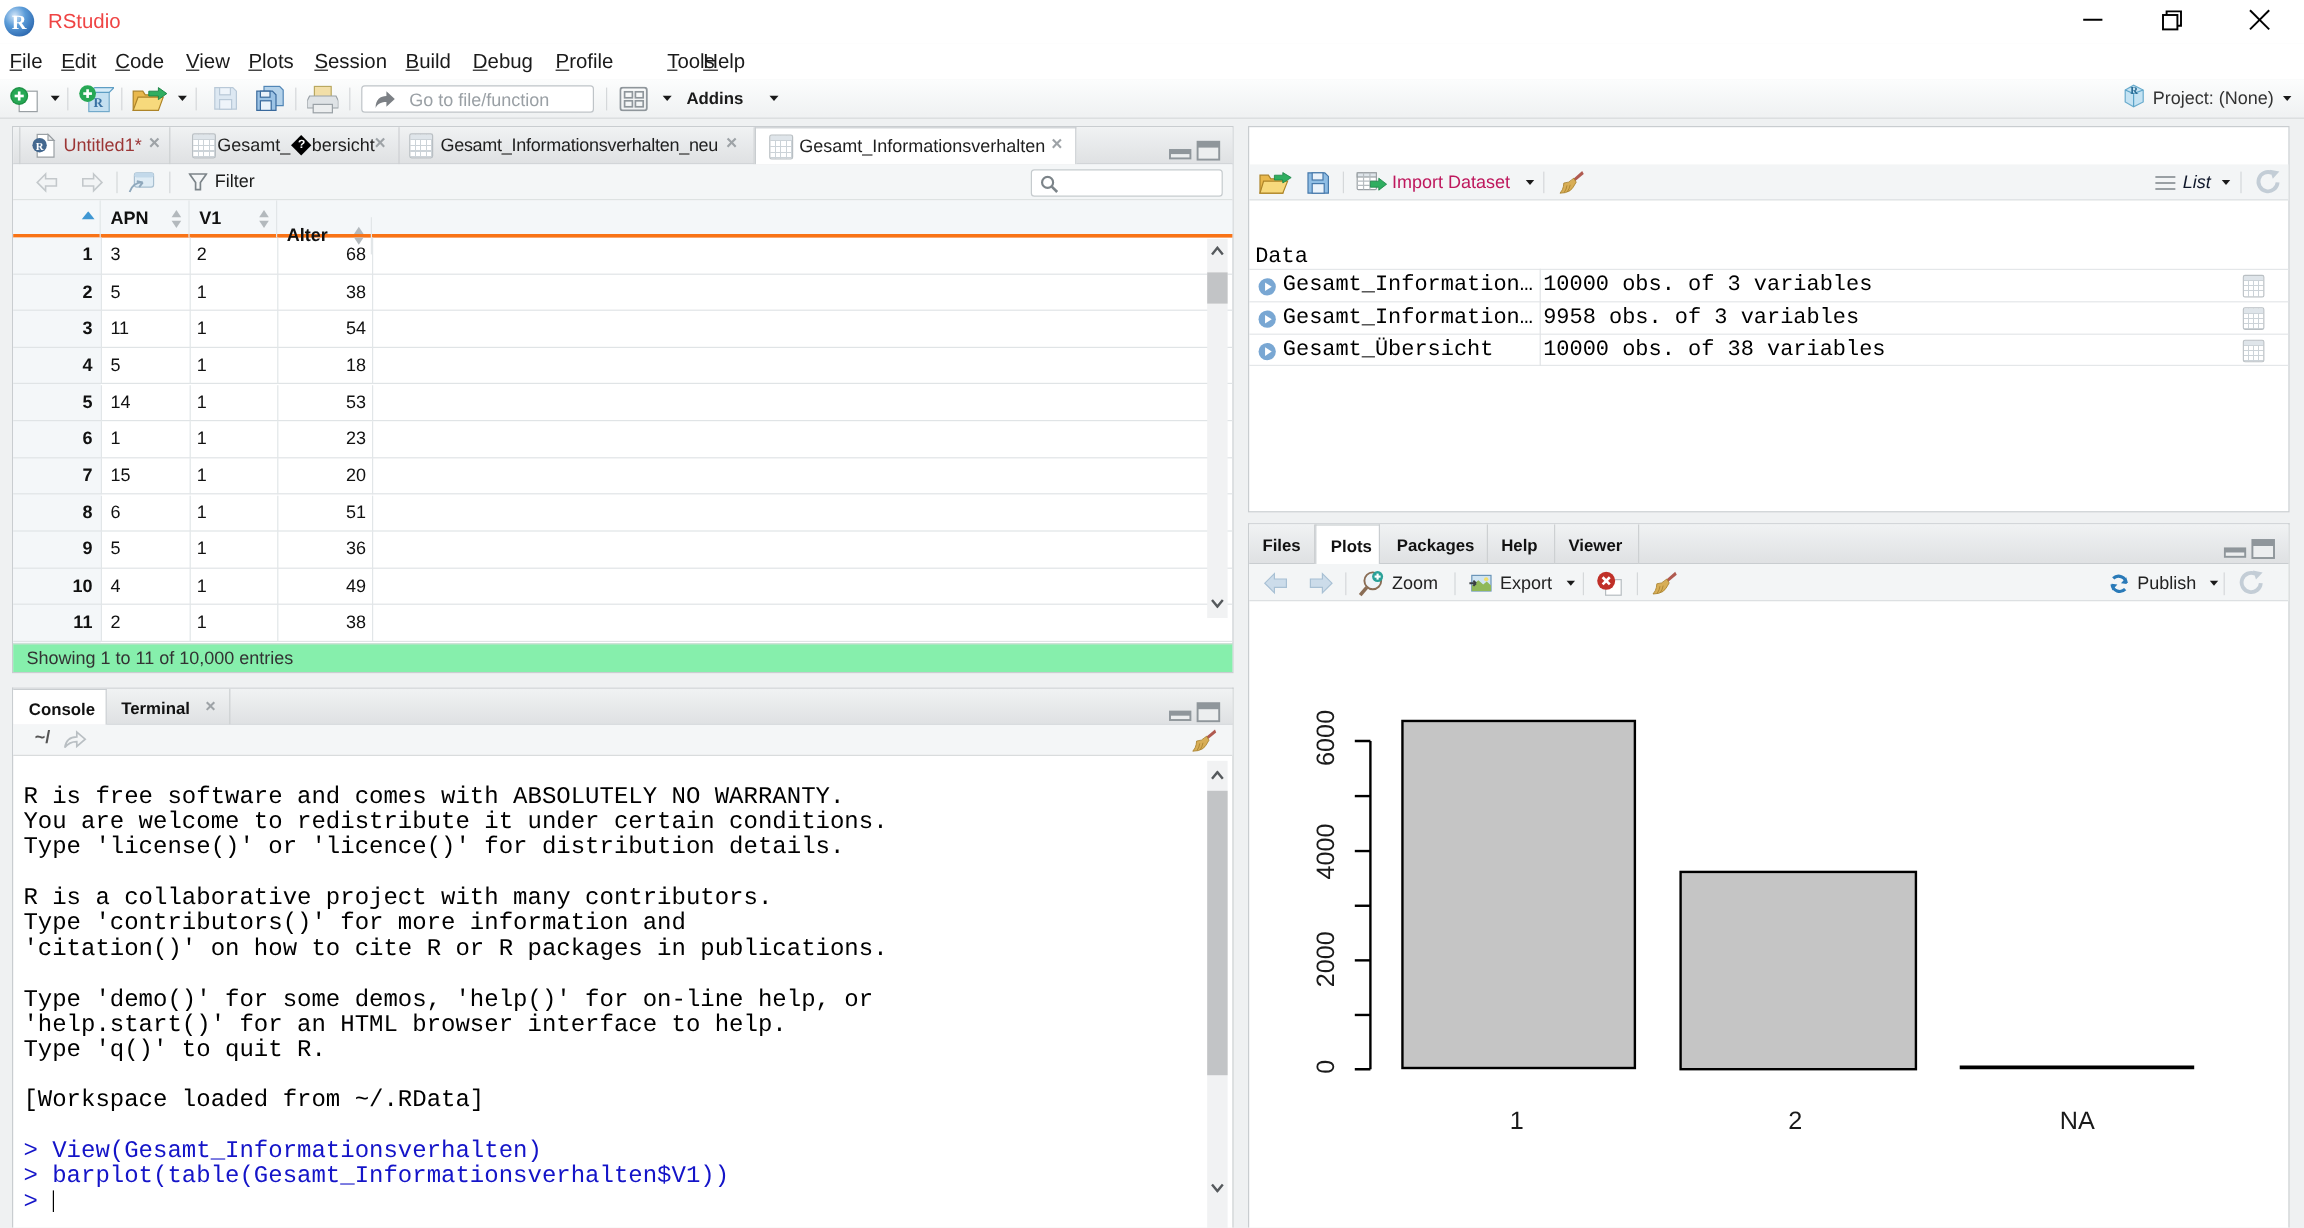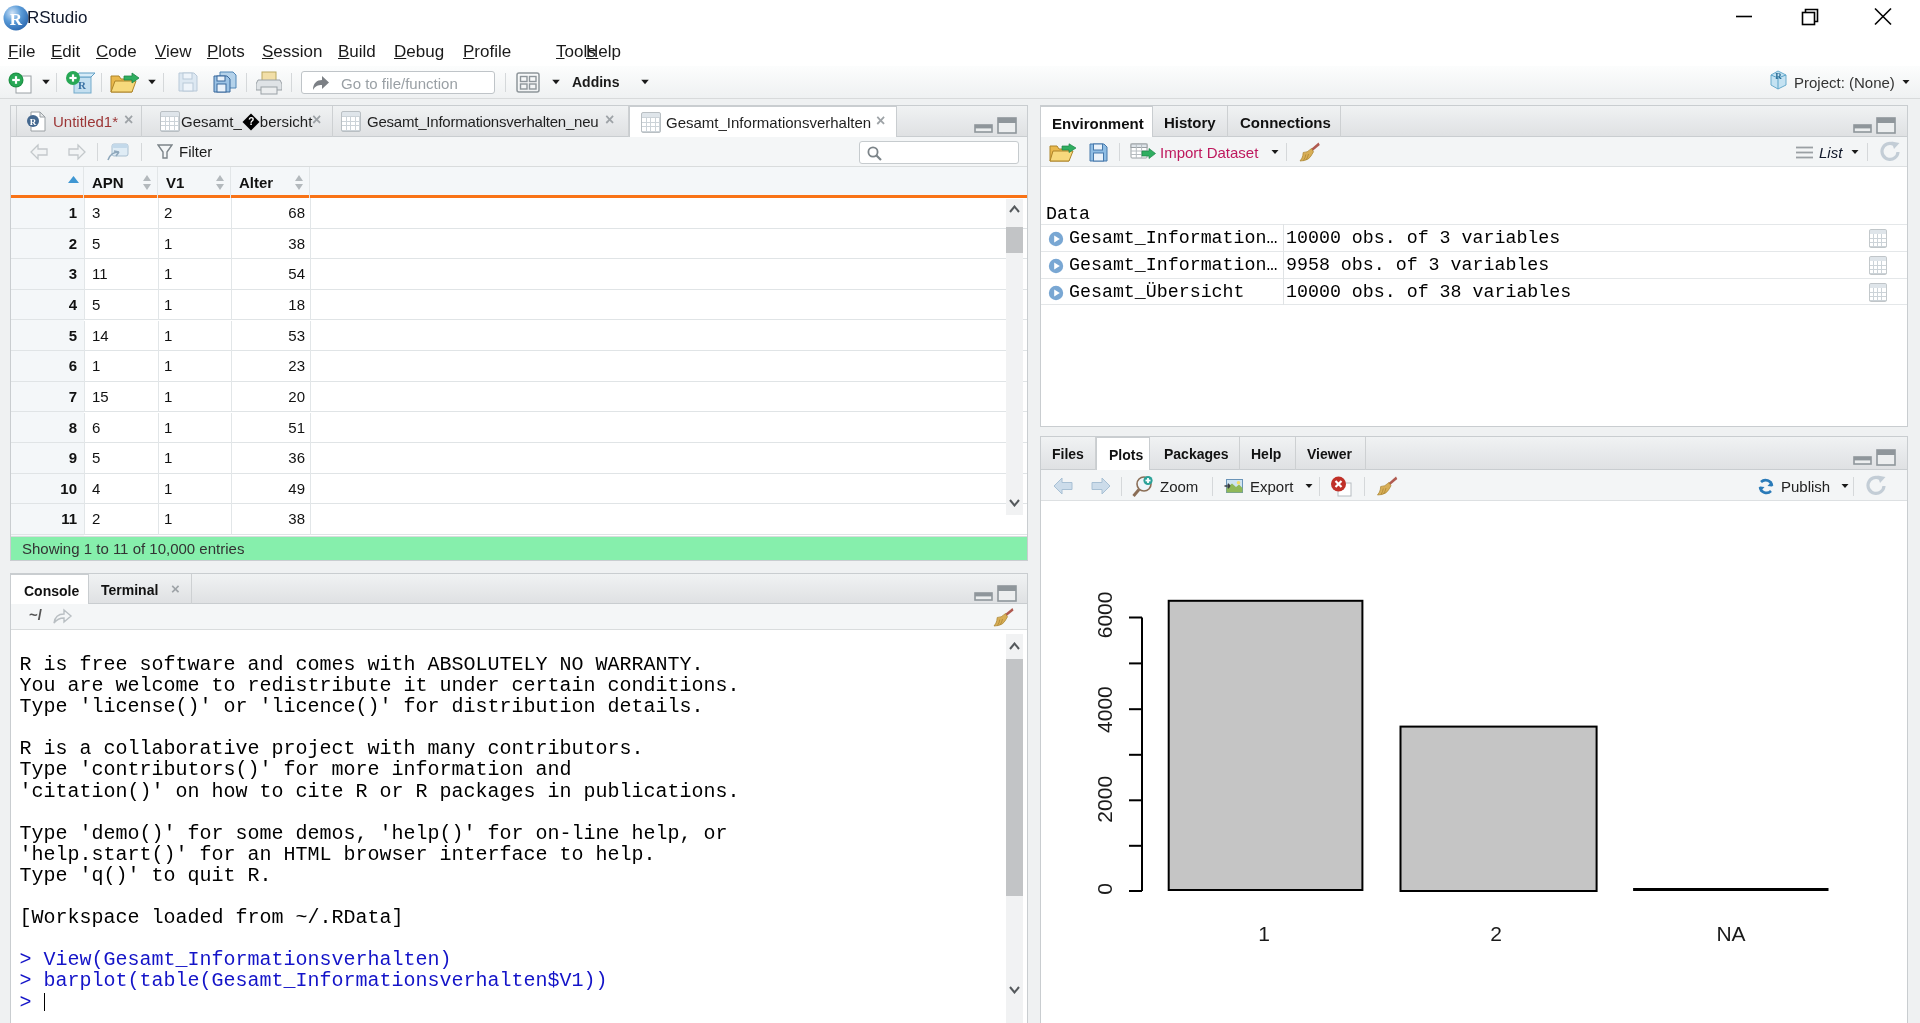--- a/index.html
+++ b/index.html
@@ -44,21 +44,21 @@
     <defs>
       <radialGradient id="rg" cx="0.35" cy="0.3" r="0.9">
         <stop offset="0" stop-color="#cfe3f7"></stop>
           <stop offset="0.4" stop-color="#5a9bd8"></stop>
           <stop offset="1" stop-color="#1b55a0"></stop>
       </radialGradient>
     </defs>
     <circle cx="13" cy="13" r="12.5" fill="url(#rg)"></circle>
     <text x="13" y="19.5" font-family="Liberation Serif,serif" font-size="17" font-weight="bold" fill="#fff" text-anchor="middle">R</text>
   </svg>
-  <div class="abs" style="left:27px;top:8px;font-size:17px;color:#0f172a;">RStudio</div>
+  <div class="abs" style="left:40px;top:8px;font-size:17px;color:#ef4444;">RStudio</div>
 
   <svg class="abs" style="left:1735px;top:0;" width="160" height="33" viewBox="0 0 160 33">
     <line x1="1" y1="16.5" x2="17" y2="16.5" stroke="#000" stroke-width="1.6"></line>
     <rect x="67.5" y="12.5" width="12" height="12" fill="none" stroke="#000" stroke-width="1.6"></rect>
     <path d="M 70.5 12.5 L 70.5 9.5 L 82.5 9.5 L 82.5 21.5 L 79.5 21.5" fill="none" stroke="#000" stroke-width="1.6"></path>
     <line x1="140" y1="8.5" x2="156" y2="24.5" stroke="#000" stroke-width="1.6"></line>
     <line x1="156" y1="8.5" x2="140" y2="24.5" stroke="#000" stroke-width="1.6"></line>
   </svg>
 </div>
 
@@ -222,21 +222,21 @@
   </div>
 
   <div class="abs" style="left:0;top:61px;width:1016px;height:31px;background:#f4f7f9;border-bottom:3px solid #f97316;font-size:15px;font-weight:bold;color:#111;">
     <div class="abs" style="left:0;top:0;width:73px;height:31px;border-right:1px solid #e2e6e8;">
       <svg class="abs" style="left:57px;top:9px;" width="11" height="7" viewBox="0 0 11 7">
           <path d="M5.5 0 L11 7 L0 7 Z" fill="#3f97d3"></path>
         </svg>
     </div>
     <div class="abs" style="left:73px;top:0;width:74px;height:31px;border-right:1px solid #e2e6e8;"><span class="abs" style="left:8px;top:7px;">APN</span><span class="sorticon abs" style="left:59px;top:8px;"></span></div>
     <div class="abs" style="left:147px;top:0;width:73px;height:31px;border-right:1px solid #e2e6e8;"><span class="abs" style="left:8px;top:7px;">V1</span><span class="sorticon abs" style="left:58px;top:8px;"></span></div>
-    <div class="abs" style="left:220px;top:0;width:79px;height:31px;border-right:1px solid #e2e6e8;"><span class="abs" style="left:8px;top:7px;">Alter</span><span class="sorticon abs" style="left:64px;top:8px;"></span></div>
+    <div class="abs" style="left:220px;top:14px;width:79px;height:31px;border-right:1px solid #e2e6e8;"><span class="abs" style="left:8px;top:7px;">Alter</span><span class="sorticon abs" style="left:64px;top:8px;"></span></div>
   </div>
 
   <div id="rows" class="abs" style="left:0;top:92px;width:1016px;height:339px;font-size:15px;color:#111;">
     <div class="rownumbg"></div>
     <div class="trow" style="top:0;">
         <b>1</b>
         <i>3</i>
         <i>2</i>
         <u>68</u>
       </div>
@@ -371,39 +371,20 @@
         <path d="M1 7 L5.5 1.5 L10 7" fill="none" stroke="#55595c" stroke-width="2"></path>
       </svg>
     <div class="abs" style="left:0;top:25px;width:17px;height:237px;background:#c2c4c6;"></div>
     <svg class="abs" style="left:3px;top:352px;" width="11" height="8" viewBox="0 0 11 8">
         <path d="M1 1 L5.5 6.5 L10 1" fill="none" stroke="#55595c" stroke-width="2"></path>
       </svg>
   </div>
 </div>
 
 <div class="pane" style="left:1040px;top:105px;width:868px;height:322px;">
-  <div class="tabstrip">
-    <div class="tab-active" style="left:0;width:112px;border-left:none;">
-      <span class="btab abs" style="left:11px;top:8px;font-size:15px;">Environment</span>
-    </div>
-    <div class="tab-inactive" style="left:112px;width:75px;">
-        <span class="btab abs" style="left:11px;top:8px;font-size:15px;">History</span>
-      </div>
-    <div class="tab-inactive" style="left:187px;width:113px;">
-        <span class="btab abs" style="left:12px;top:8px;font-size:15px;">Connections</span>
-      </div>
-    <div class="minmax" style="left:812px;top:11px;">
-      <svg width="44" height="18" viewBox="0 0 44 18">
-        <rect x="1" y="8" width="17" height="7" fill="#eceeef" stroke="#8f969b" stroke-width="1.6"></rect>
-        <rect x="1" y="8" width="17" height="3.4" fill="#8f969b"></rect>
-        <rect x="24" y="1" width="18" height="15" fill="#eceeef" stroke="#8f969b" stroke-width="1.6"></rect>
-        <rect x="24" y="1" width="18" height="5" fill="#8f969b"></rect>
-      </svg>
-    </div>
-  </div>
 
   <div class="abs" style="left:0;top:31px;width:866px;height:30px;background:#f3f5f6;border-bottom:1px solid #dde0e2;">
     <svg class="abs" style="left:8px;top:6px;" width="28" height="20" viewBox="0 0 28 20">
       <path d="M1 3 L8 3 L10 6 L20 6 L20 18 L1 18 Z" fill="#e9b84c" stroke="#ad8428"></path>
       <path d="M1 18 L4 8 L24 8 L20 18 Z" fill="#f7d97c" stroke="#ad8428"></path>
       <path d="M13 3 L20 3 L20 0.8 L27 5 L20 9.5 L20 7 L13 7 Z" fill="#2fae60" stroke="#1d8547" stroke-width="0.7"></path>
     </svg>
     <svg class="abs" style="left:48px;top:6px;" width="19" height="19" viewBox="0 0 19 19">
       <path d="M1 1 L15 1 L18 4 L18 18 L1 18 Z" fill="#8fbde4" stroke="#4679ab"></path>
       <rect x="4.5" y="10" width="10" height="8" fill="#eaf2fa" stroke="#4679ab"></rect>

